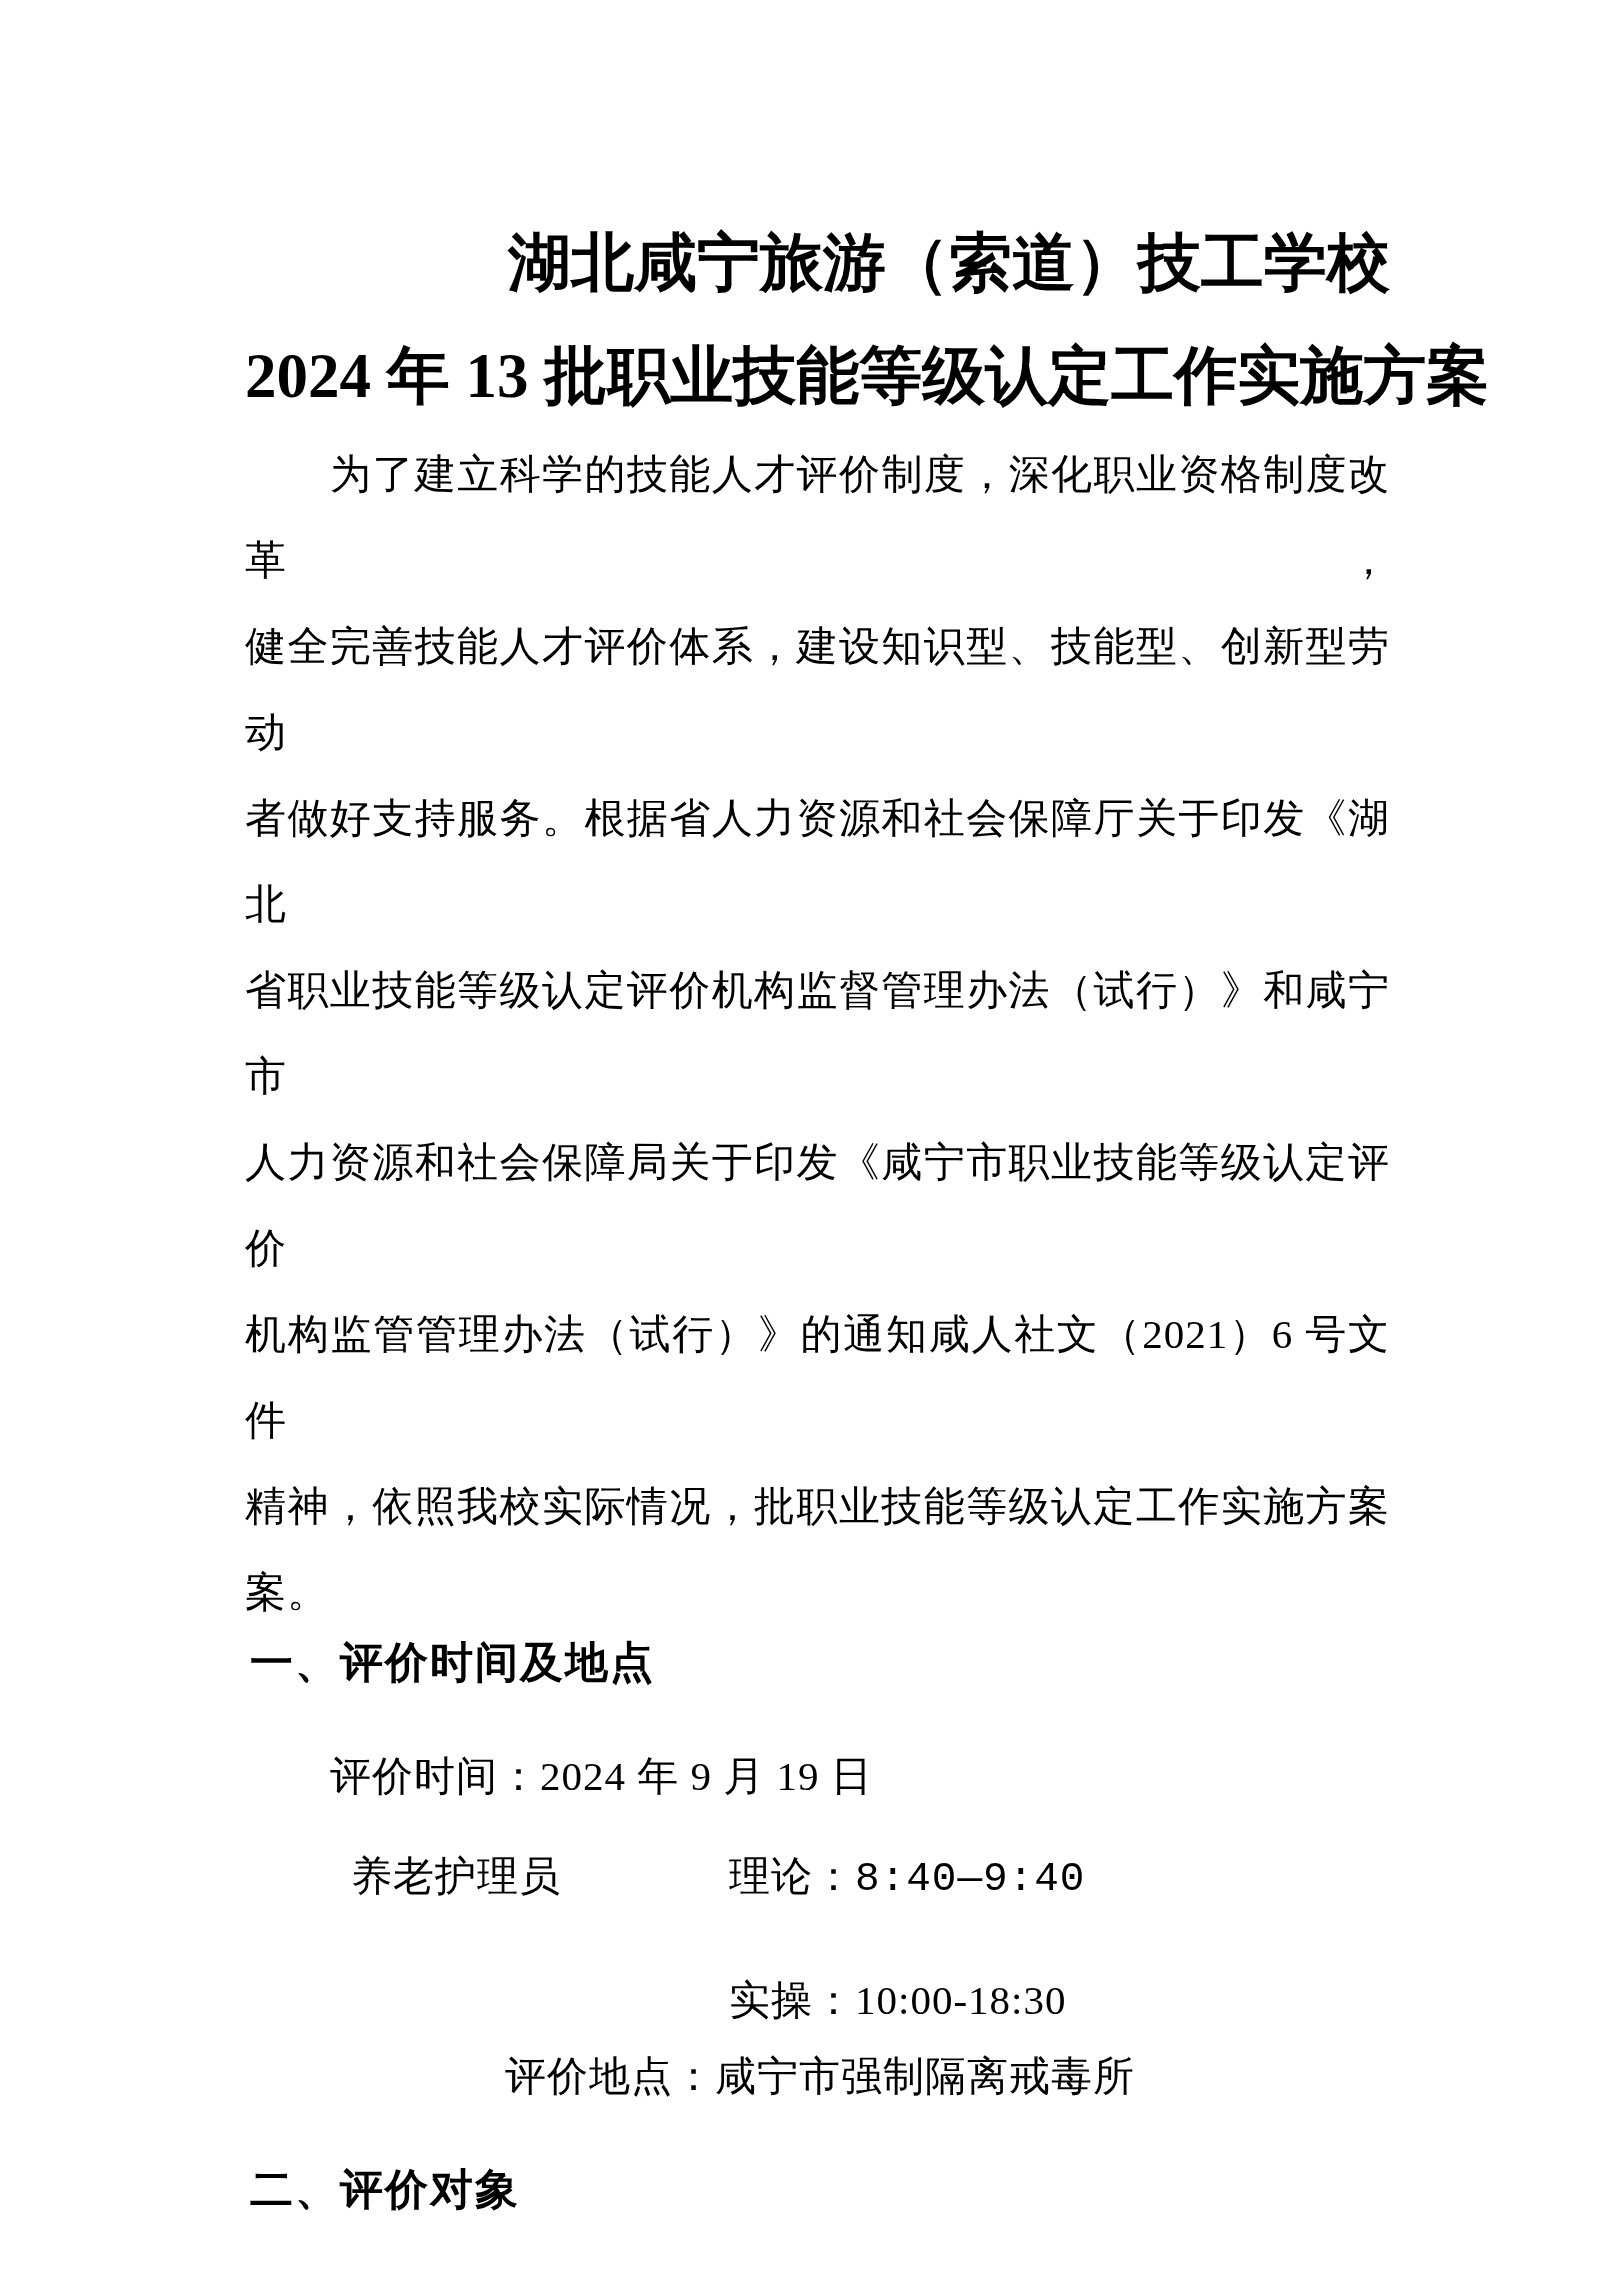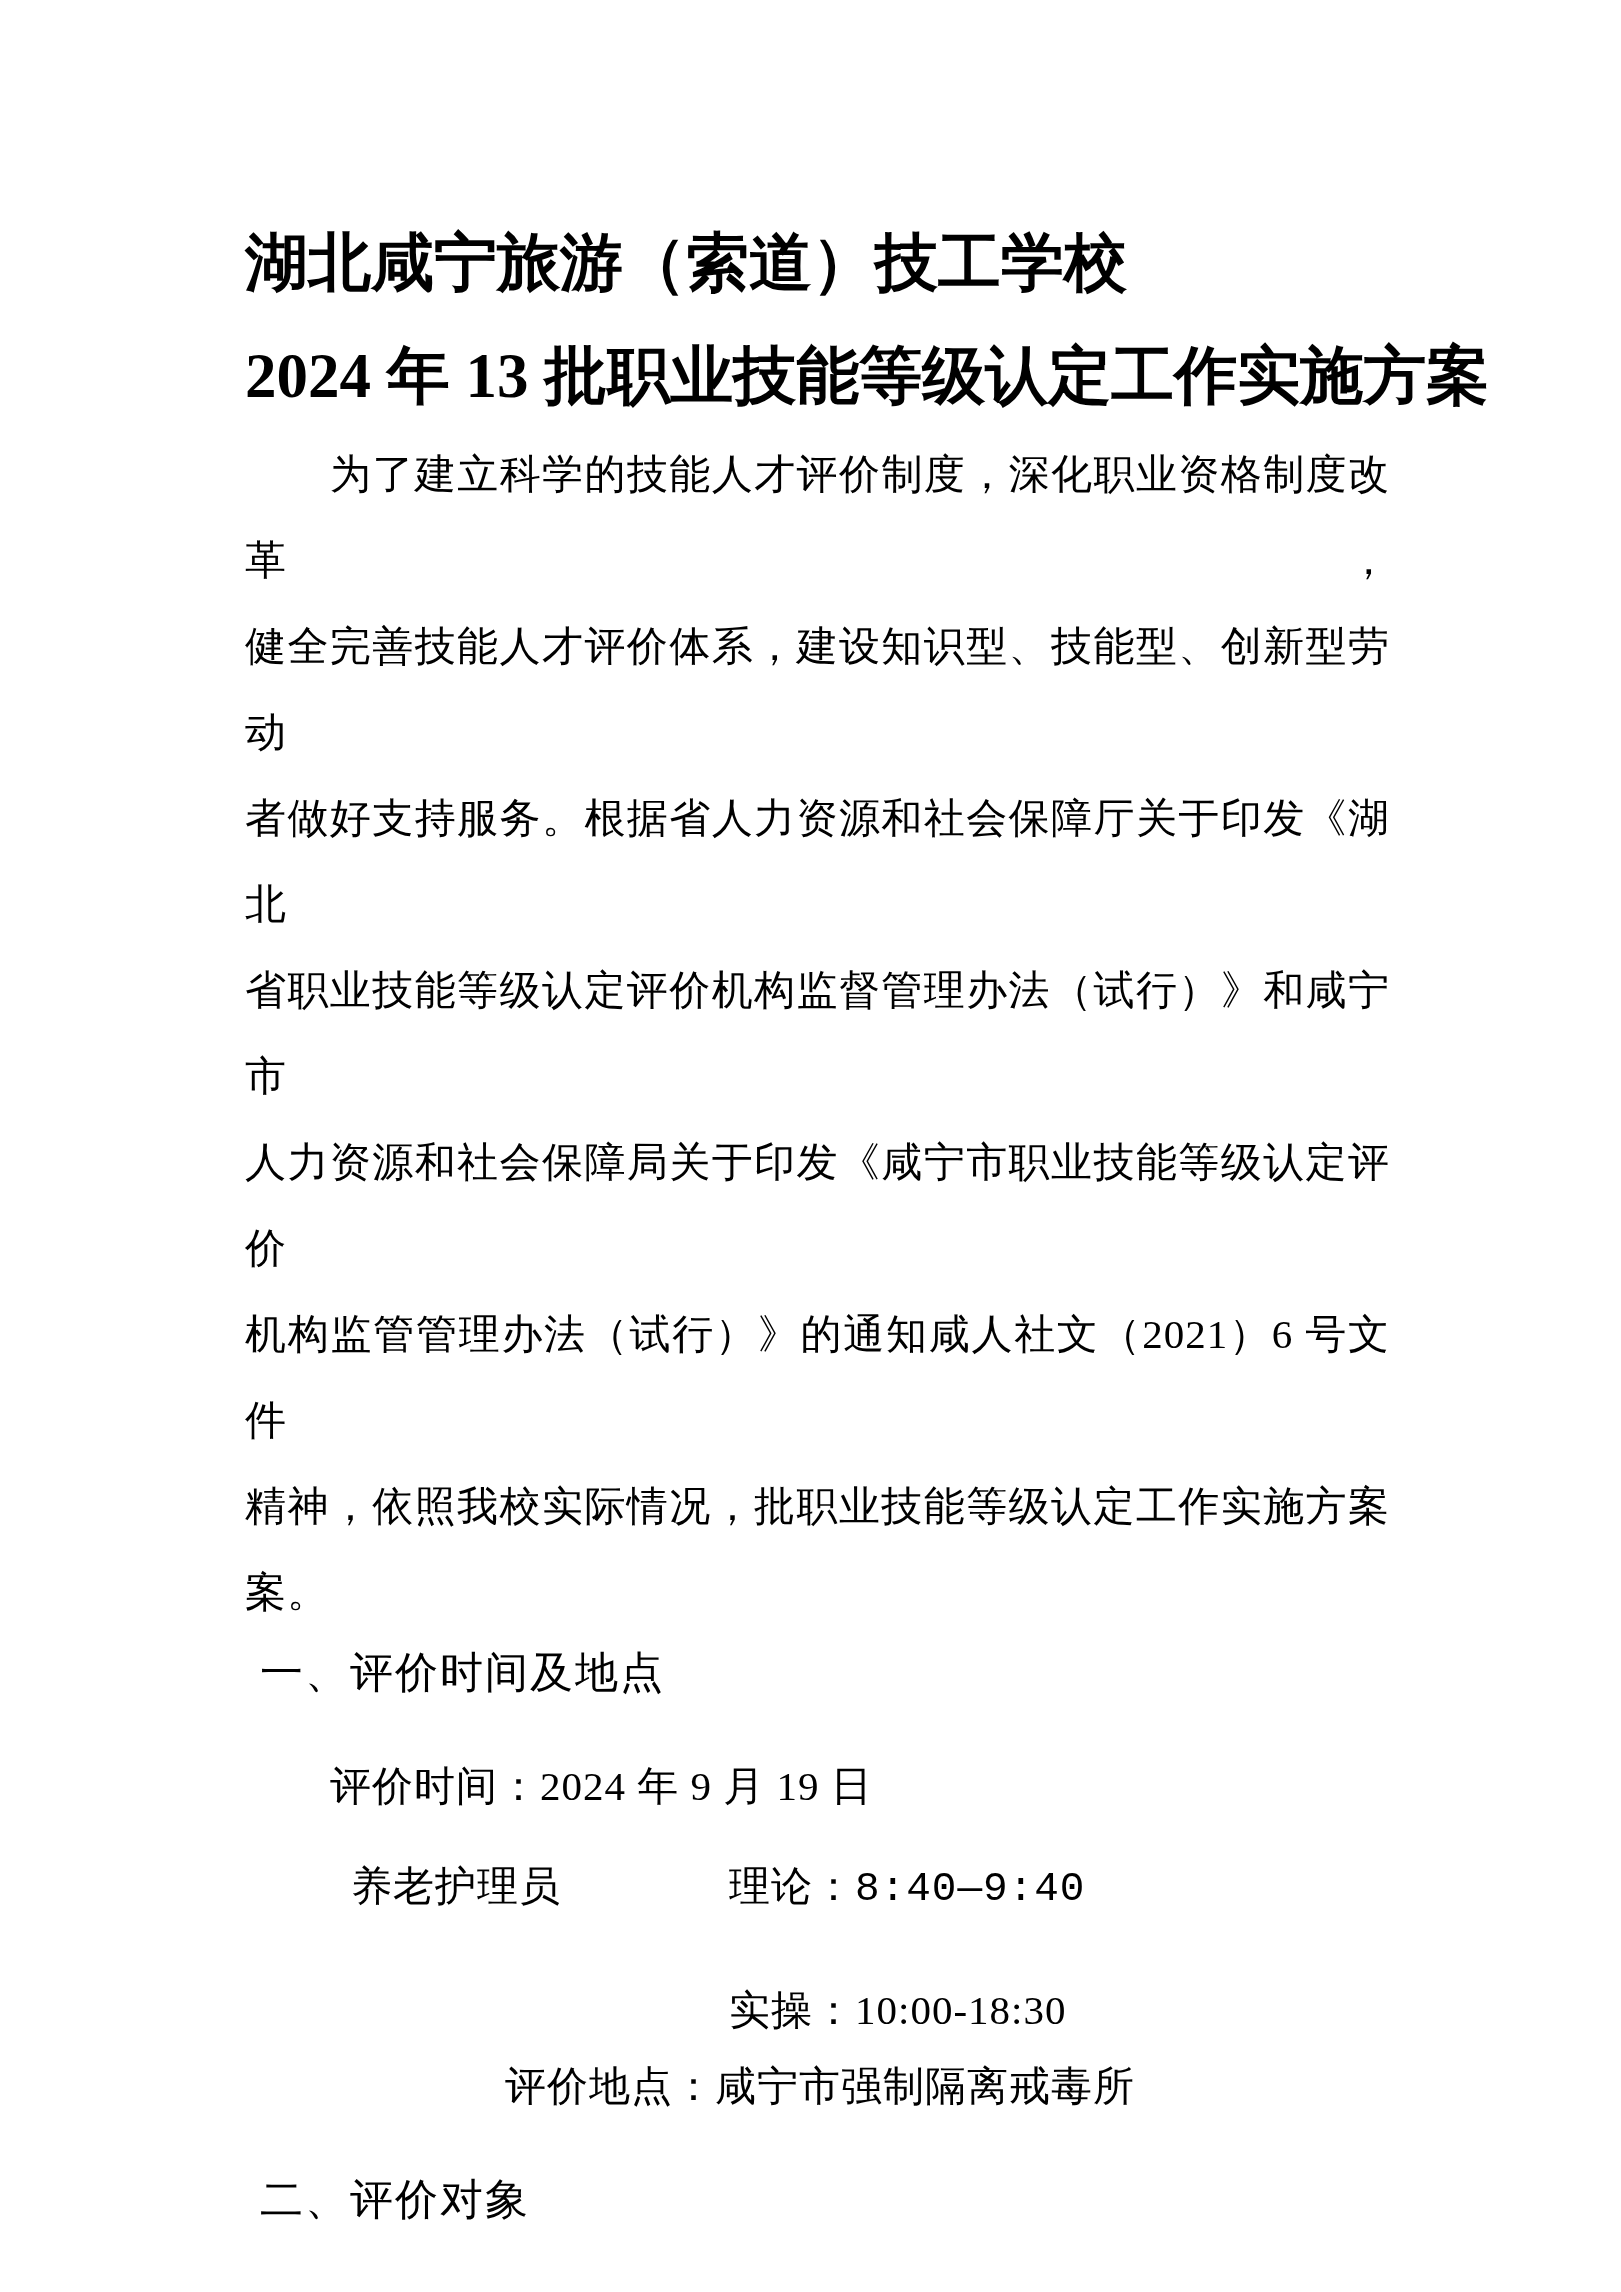--- a/index.html
+++ b/index.html
@@ -10,21 +10,21 @@
     margin: 0 auto;
     background: #ffffff;
     box-sizing: border-box;
     padding: 222px 231px 0 245px;
     font-family: "Liberation Serif", "DejaVu Serif", serif;
     color: #000000;
     overflow: hidden;
   }
   .doc-title {
     margin: 0;
-    text-align: left;
+    text-align: right;
     font-weight: bold;
     font-size: 63px;
     line-height: 82px;
     white-space: nowrap;
   }
   .doc-title.second {
     margin-top: 31px;
     font-size: 63px;
   }
   .intro {
@@ -34,25 +34,25 @@
     letter-spacing: 1px;
   }
   .bline {
     text-align: justify;
     text-align-last: justify;
     text-justify: inter-character;
   }
   .bline.first { text-indent: 85px; }
   .bline.last  { text-align: left; text-align-last: left; }
   .sec-heading {
-    margin: 10px;
+    margin: 0;
     padding-left: 4.9px;
     font-size: 43px;
     line-height: 55px;
-    font-weight: normal;
+    font-weight: bold;
     letter-spacing: 2px;
   }
   .sec-heading.second { margin-top: 51px; }
   .sline {
     font-size: 41px;
     line-height: 69px;
     letter-spacing: 1px;
     white-space: nowrap;
   }
   .eval-time  { margin-top: 52px; padding-left: 85px; }

